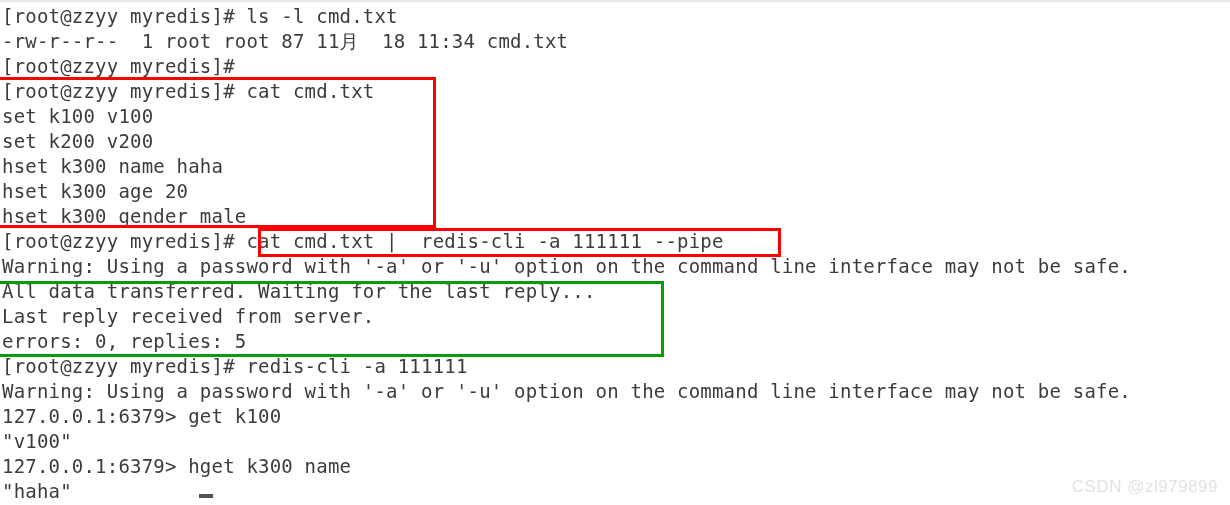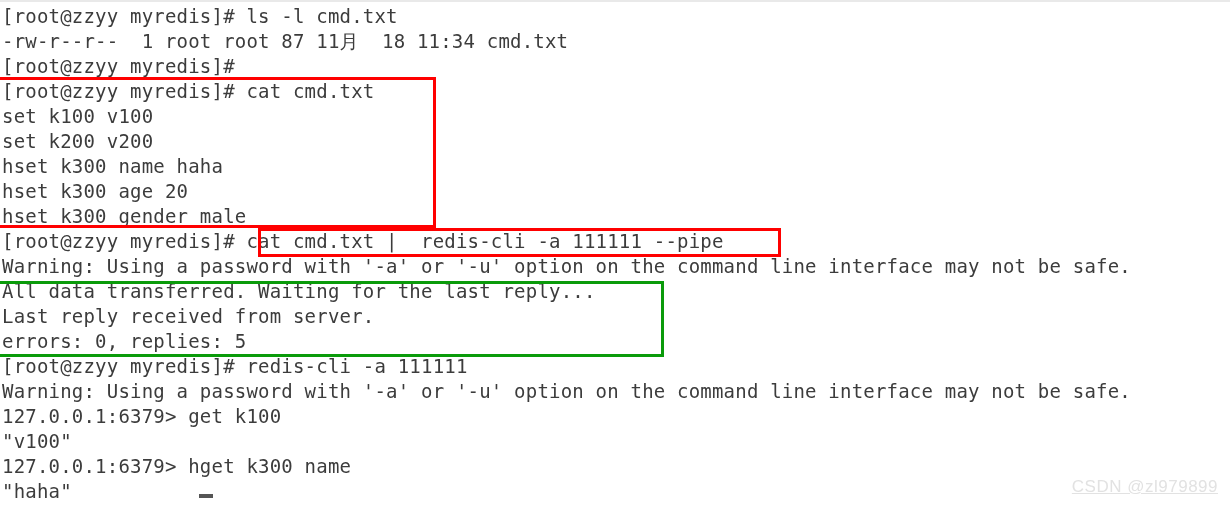--- a/index.html
+++ b/index.html
@@ -98,21 +98,20 @@
 
   .watermark {
     position: absolute;
     right: 12px;
     bottom: 8px;
     font-family: "Liberation Sans", sans-serif;
     font-size: 17px;
     color: #e2e2e2;
     letter-spacing: 0.5px;
     user-select: none;
-    text-decoration: underline;
   }
 </style>
 </head>
 <body>
 
 <div id="terminal">
 
   <div class="top-rule"></div>
 
   <div class="console">

